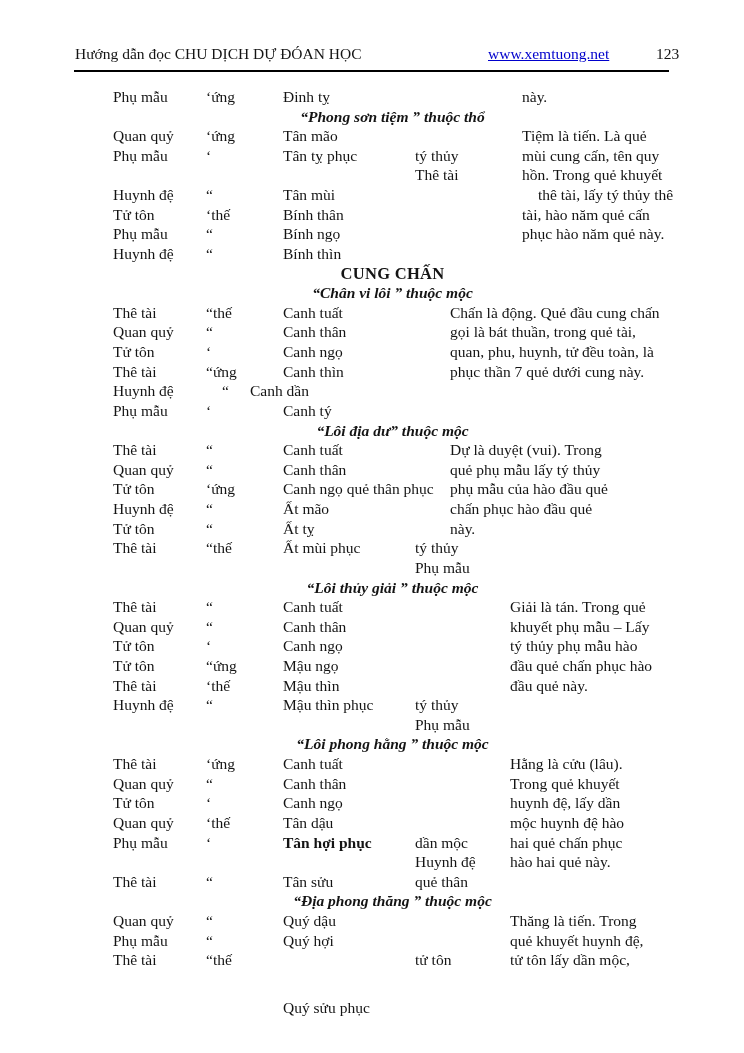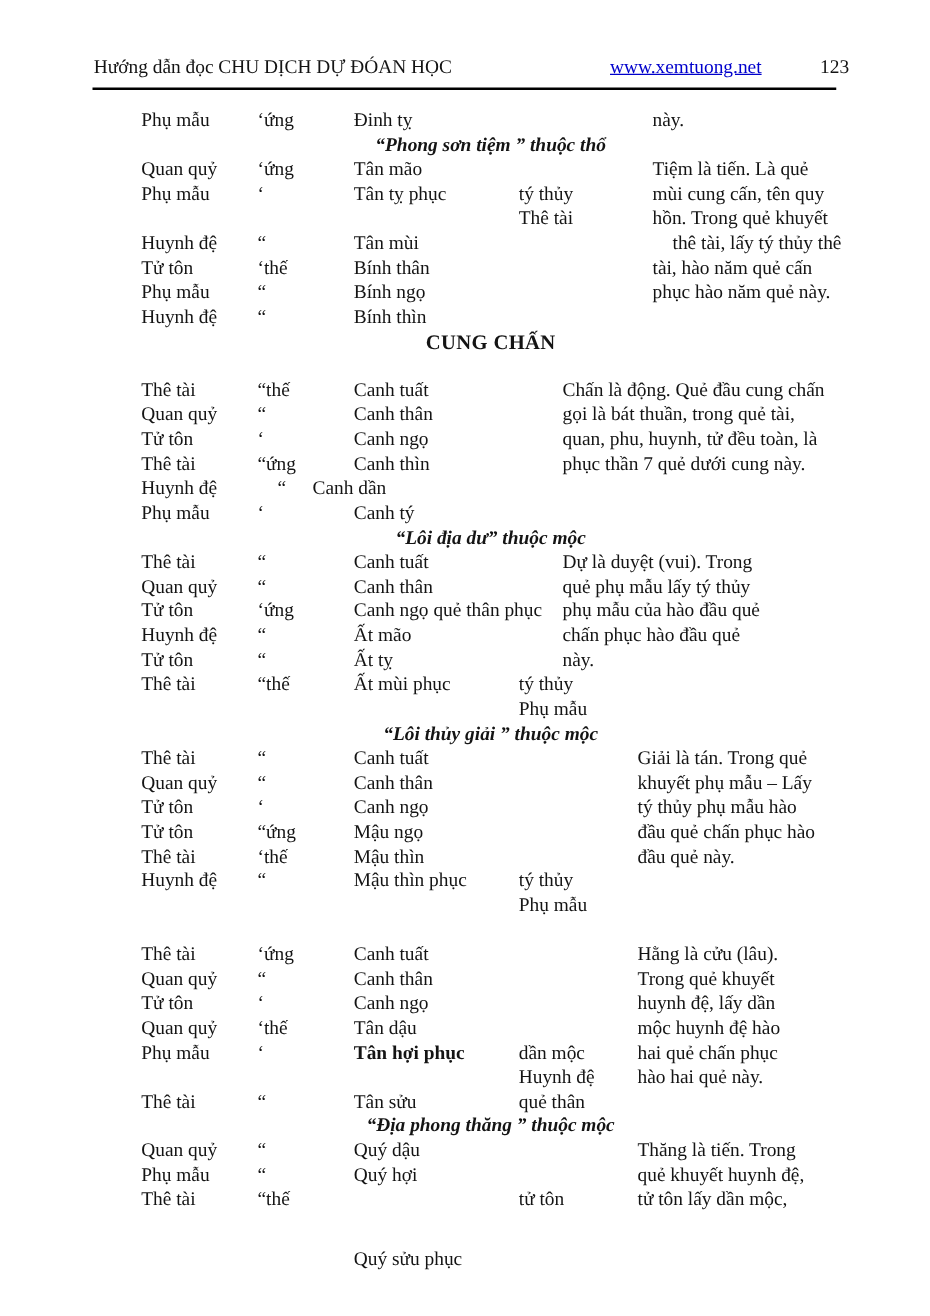--- a/index.html
+++ b/index.html
@@ -73,20 +73,21 @@
         <span class="cell" style="left: 206px;">“</span>
         <span class="cell" style="left: 283px;">Bính ngọ</span>
         <span class="cell" style="left: 522px;">phục hào năm quẻ này.</span>
       </div>
       <div class="line row" style="top: 243.96px;">
         <span class="cell" style="left: 113px;">Huynh đệ</span>
         <span class="cell" style="left: 206px;">“</span>
         <span class="cell" style="left: 283px;">Bính thìn</span>
       </div>
       <div class="line cung" style="top: 263.58px;">CUNG CHẤN</div>
+      <div class="line h" style="top: 283.2px;">“Chân vi lôi ” thuộc mộc</div>
       <div class="line row" style="top: 302.82px;">
         <span class="cell" style="left: 113px;">Thê tài</span>
         <span class="cell" style="left: 206px;">“thế</span>
         <span class="cell" style="left: 283px;">Canh tuất</span>
         <span class="cell" style="left: 450px;">Chấn là động. Quẻ đầu cung chấn</span>
       </div>
       <div class="line row" style="top: 322.44px;">
         <span class="cell" style="left: 113px;">Quan quỷ</span>
         <span class="cell" style="left: 206px;">“</span>
         <span class="cell" style="left: 283px;">Canh thân</span>
@@ -187,20 +188,21 @@
       </div>
       <div class="line row" style="top: 695.22px;">
         <span class="cell" style="left: 113px;">Huynh đệ</span>
         <span class="cell" style="left: 206px;">“</span>
         <span class="cell" style="left: 283px;">Mậu thìn phục</span>
         <span class="cell" style="left: 415px;">tý thủy</span>
       </div>
       <div class="line row" style="top: 714.84px;">
         <span class="cell" style="left: 415px;">Phụ mẫu</span>
       </div>
+      <div class="line h" style="top: 734.46px;">“Lôi phong hằng ” thuộc mộc</div>
       <div class="line row" style="top: 754.08px;">
         <span class="cell" style="left: 113px;">Thê tài</span>
         <span class="cell" style="left: 206px;">‘ứng</span>
         <span class="cell" style="left: 283px;">Canh tuất</span>
         <span class="cell" style="left: 510px;">Hằng là cửu (lâu).</span>
       </div>
       <div class="line row" style="top: 773.7px;">
         <span class="cell" style="left: 113px;">Quan quỷ</span>
         <span class="cell" style="left: 206px;">“</span>
         <span class="cell" style="left: 283px;">Canh thân</span>

